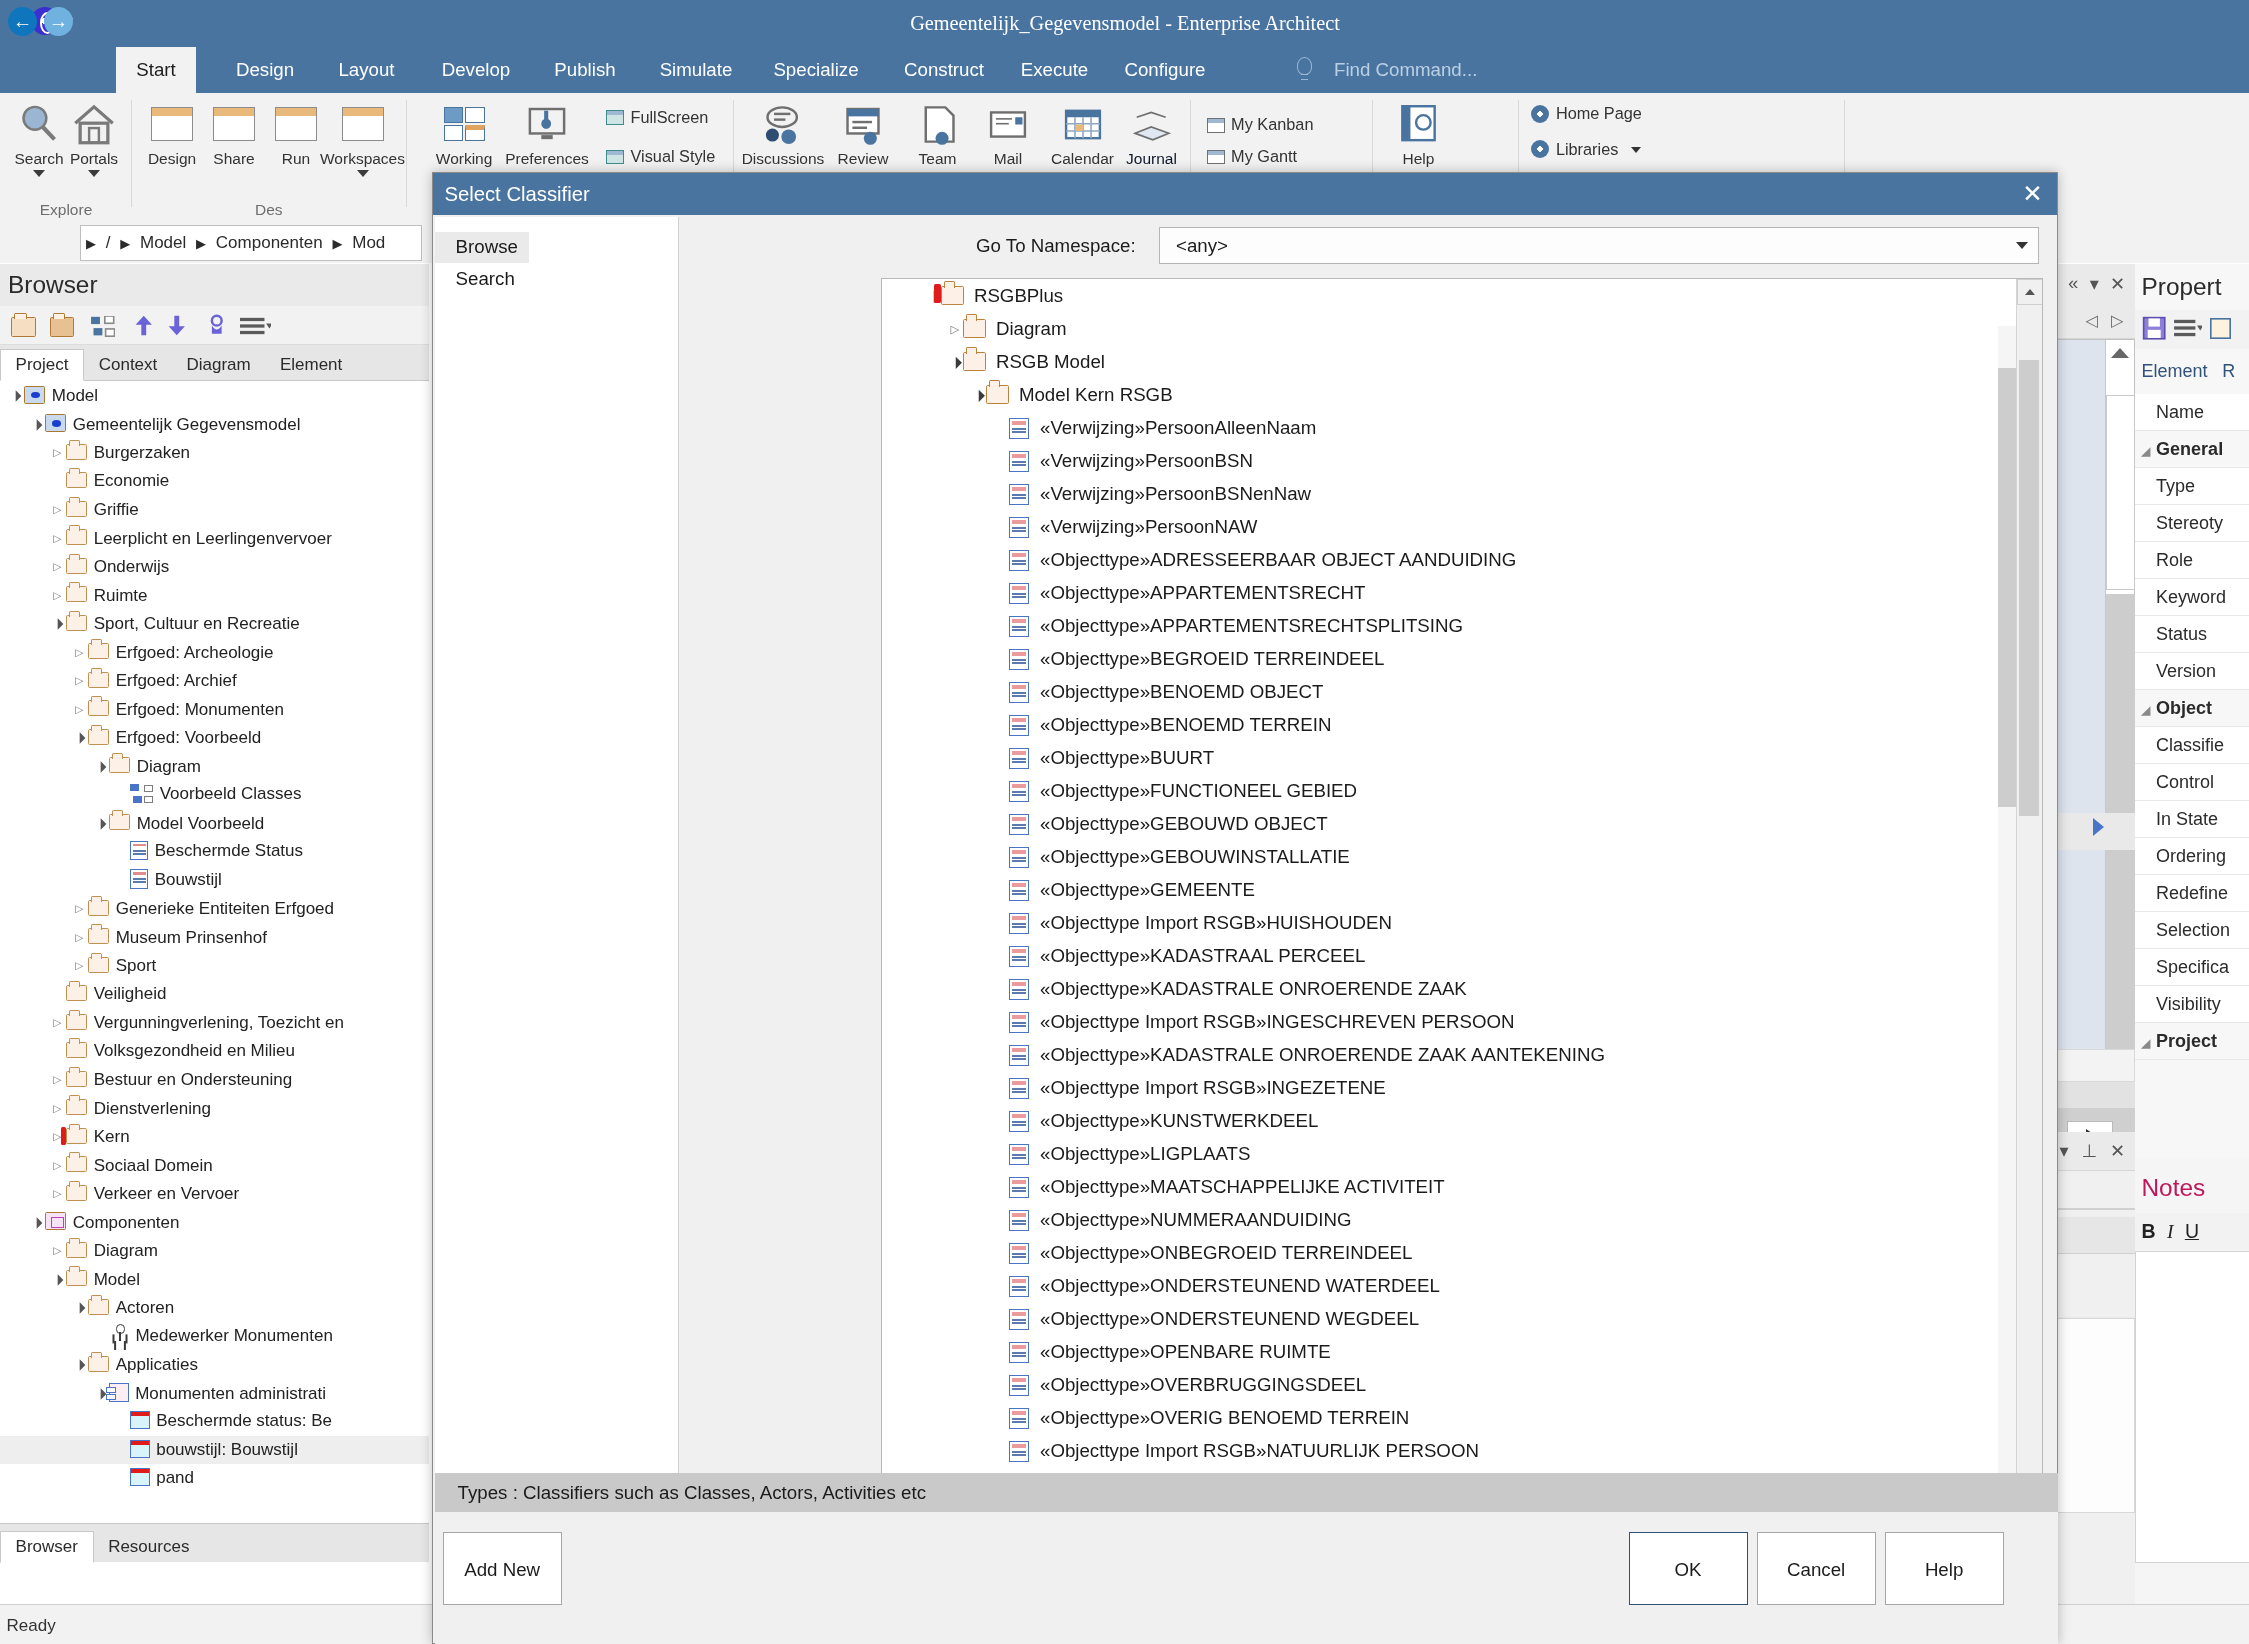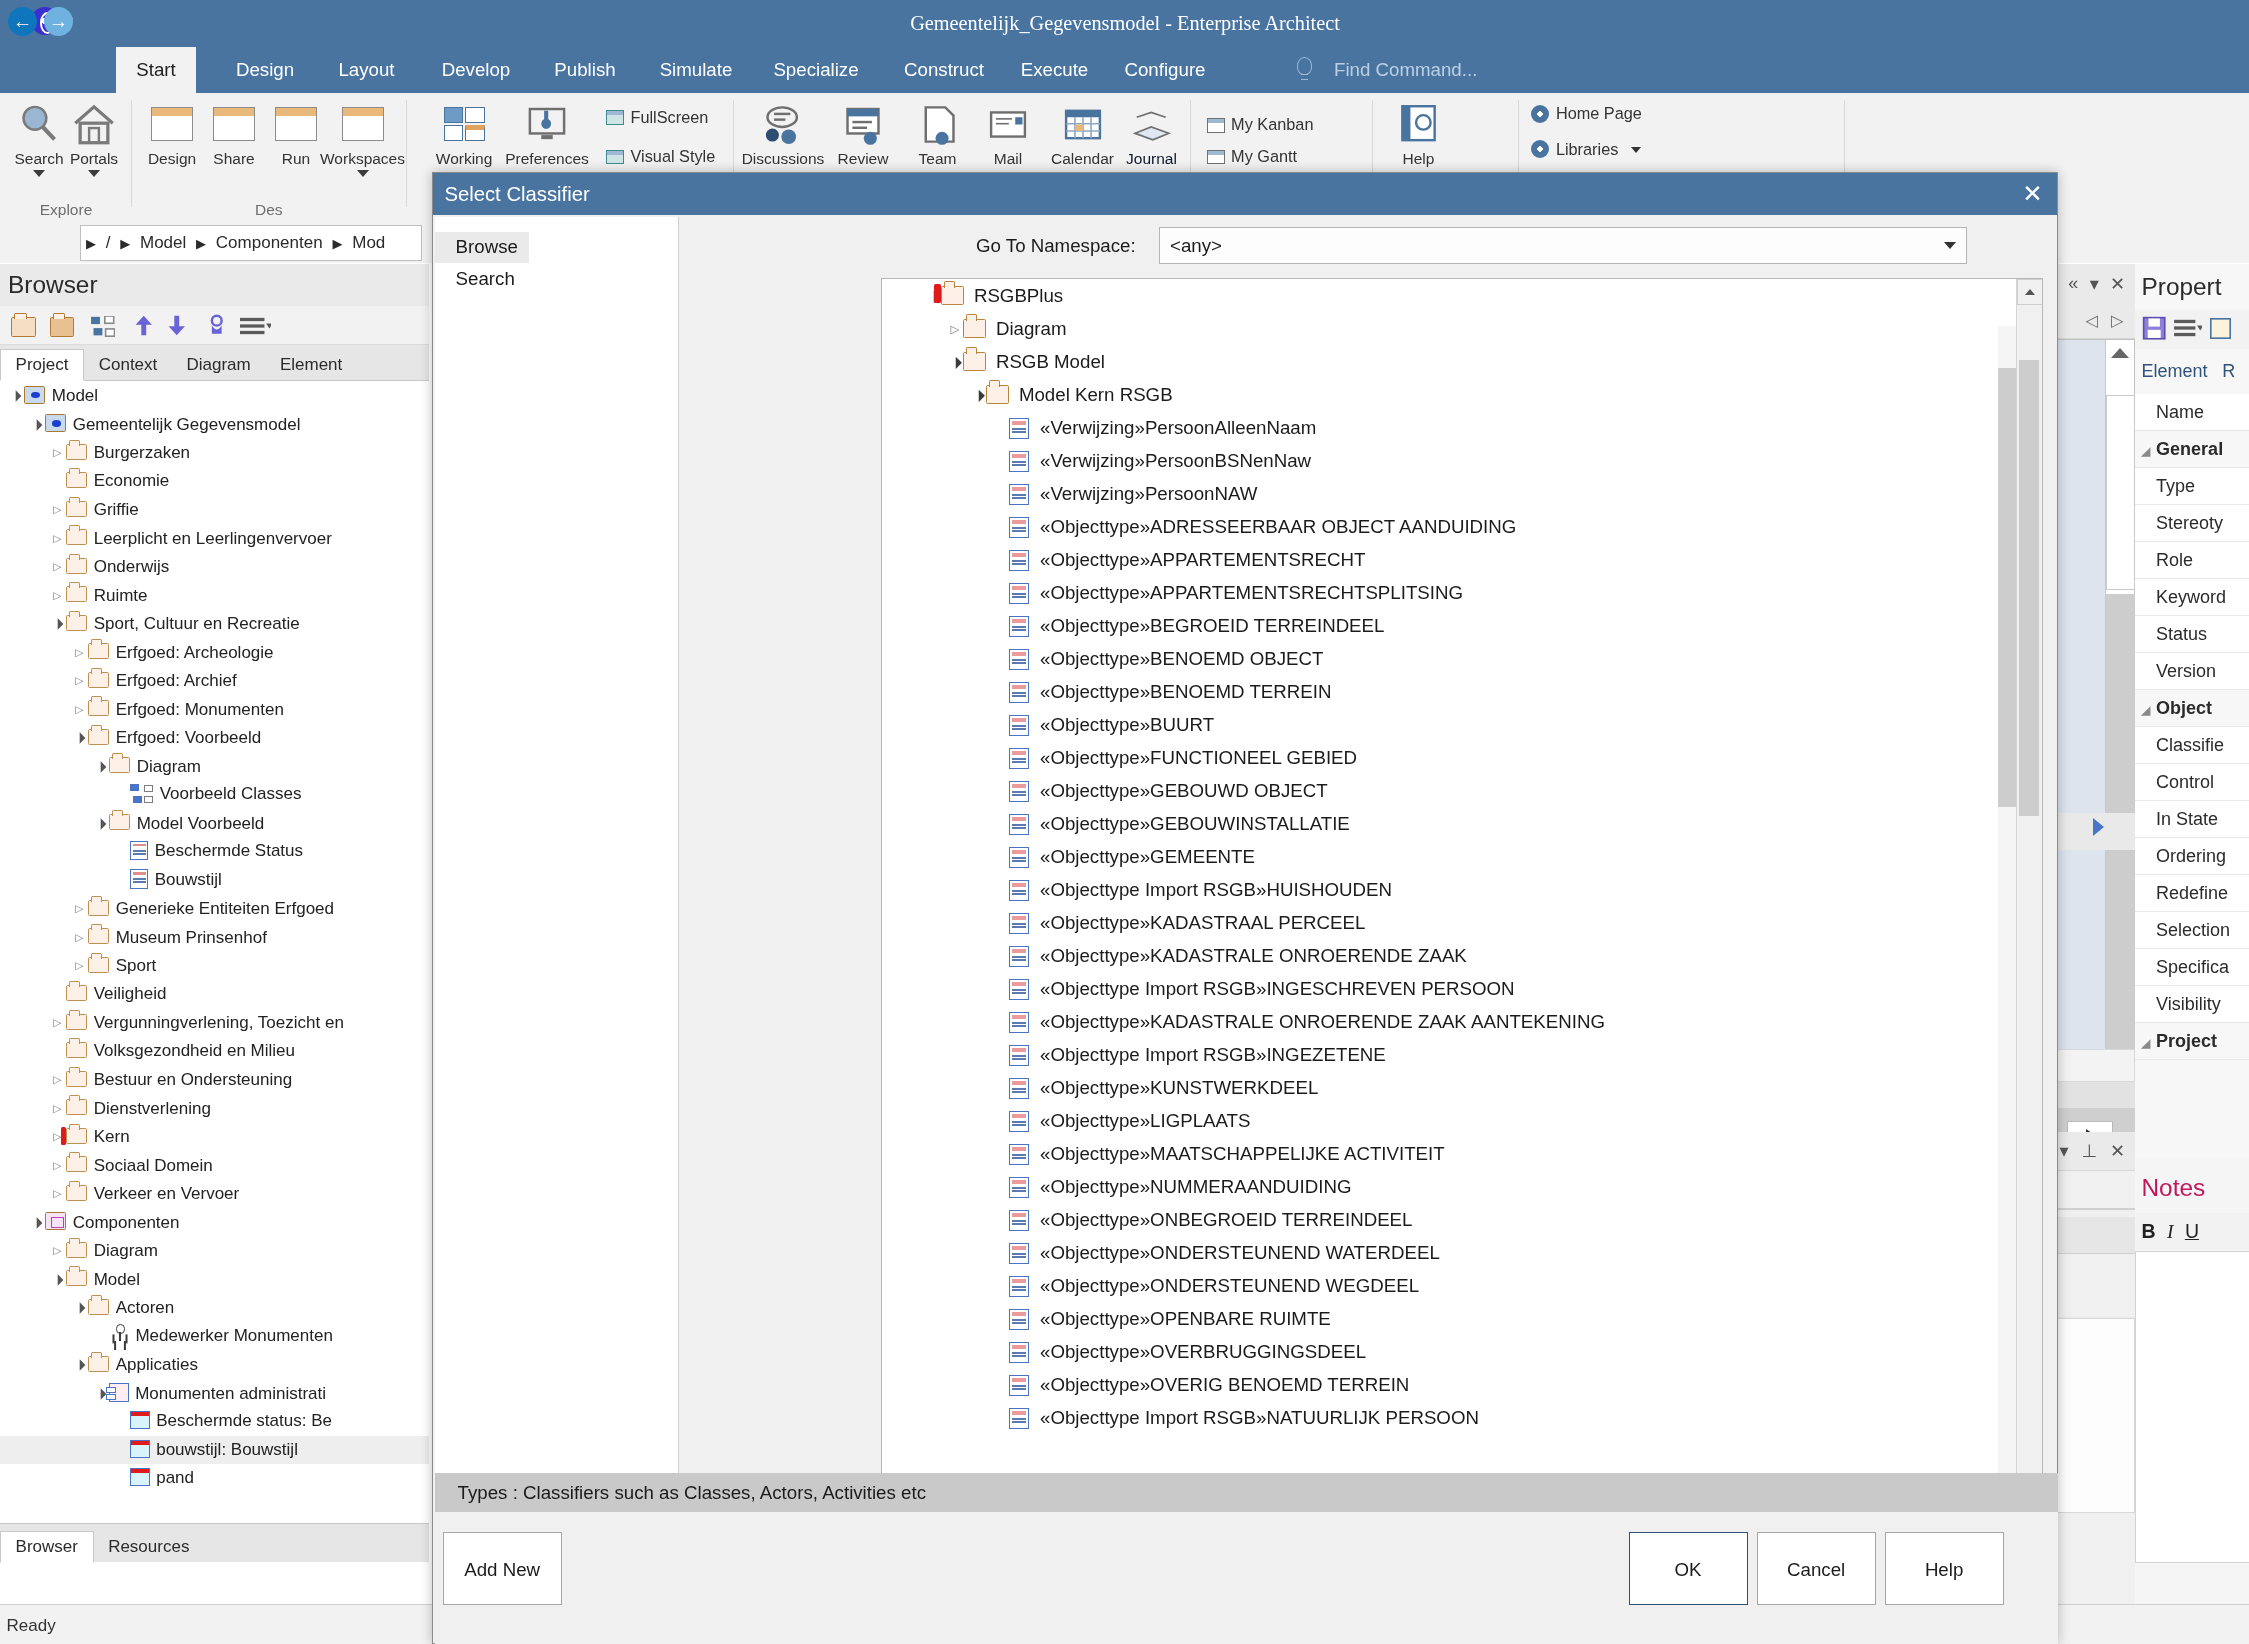--- a/index.html
+++ b/index.html
@@ -223,22 +223,22 @@
      line-height:28px;text-align:center;cursor:pointer;}
   .dlg-left{ position:absolute;left:1.6px;top:44px;width:244px;height:1347px;background:#ffffff;
      border-right:0.8px solid #cfcfcf;}
   .dlg-nav{ font-size:18.7px;color:#1b1b1b;padding:4.9px 0 4.9px 21px;cursor:pointer; }
   .dlg-nav.active{ background:#eaeaea; display:inline-block; padding-right:11.4px;}
   .dlg-nav-wrap{ position:relative; margin-top:14.6px; }
   .dashline{position:absolute;left:13px;top:8.1px;width:0.8px;height:46px;
      background:repeating-linear-gradient(to bottom,#9a9a9a 0 2.4px,transparent 2.4px 4.9px);}
   .dlg-body{ position:absolute;left:246px;top:44px;width:1378px;height:1347px;background:#f0f0f0;}
   .gtn-label{ position:absolute;left:297px;top:18px;font-size:18.7px;color:#1b1b1b;}
-  .gtn-combo{ position:absolute;left:480px;top:9.8px;width:808px;height:37px;background:#fdfdfd;
-     border:0.8px solid #b5b5b5;font-size:18.7px;color:#1b1b1b;line-height:36px;padding-left:10px;}
+  .gtn-combo{ position:absolute;left:480px;top:9.8px;width:880px;height:37px;background:#fdfdfd;
+     border:0.8px solid #b5b5b5;font-size:18.7px;color:#1b1b1b;line-height:36px;padding-left:16px;}
   .gtn-caret{ position:absolute;right:9.8px;top:14.6px;width:0;height:0;
      border-left:6.5px solid transparent;border-right:6.5px solid transparent;border-top:7.3px solid #333;}
   .treebox{ position:absolute;left:202px;top:61px;width:1162px;height:1232px;background:#ffffff;
      border:0.8px solid #b8b8b8; overflow:hidden;}
   .tb-scroll{ position:absolute;right:0;top:0;width:26px;height:1231px;background:#f0f0f0;border-left:0.8px solid #d4d4d4;}
   .tb-up,.tb-dn{ position:absolute;left:0;width:26px;height:26px;background:#f0f0f0;border:0.8px solid #cfcfcf;}
   .tb-up{ top:0; } .tb-dn{ bottom:0; }
   .tb-up:after{content:"";position:absolute;left:6.5px;top:9px;width:0;height:0;
      border-left:5.7px solid transparent;border-right:5.7px solid transparent;border-bottom:6.5px solid #555;}
   .tb-dn:after{content:"";position:absolute;left:6.5px;top:9px;width:0;height:0;
@@ -739,20 +739,21 @@
         <span class="gtn-caret"></span>
       </div>
 
       <div class="treebox">
         <div id="dialog-tree" style="position:absolute;left:0;top:0;width:1118px;">
             <div class="dtrow"><span style="display:inline-block;width:33px"></span><span class="dexp open"></span><span class="dfold red"></span><span>RSGBPlus</span></div>
             <div class="dtrow"><span style="display:inline-block;width:55px"></span><span class="dexp closed"></span><span class="dfold"></span><span>Diagram</span></div>
             <div class="dtrow"><span style="display:inline-block;width:55px"></span><span class="dexp open"></span><span class="dfold"></span><span>RSGB Model</span></div>
             <div class="dtrow"><span style="display:inline-block;width:78px"></span><span class="dexp open"></span><span class="dfold"></span><span>Model Kern RSGB</span></div>
             <div class="dtrow"><span style="display:inline-block;width:101px"></span><span class="dexp none"></span><span class="dt-icon"></span><span>«Verwijzing»PersoonAlleenNaam</span></div>
+            <div class="dtrow"><span style="display:inline-block;width:101px"></span><span class="dexp none"></span><span class="dt-icon"></span><span>«Verwijzing»PersoonBSN</span></div>
             <div class="dtrow"><span style="display:inline-block;width:101px"></span><span class="dexp none"></span><span class="dt-icon"></span><span>«Verwijzing»PersoonBSNenNaw</span></div>
             <div class="dtrow"><span style="display:inline-block;width:101px"></span><span class="dexp none"></span><span class="dt-icon"></span><span>«Verwijzing»PersoonNAW</span></div>
             <div class="dtrow"><span style="display:inline-block;width:101px"></span><span class="dexp none"></span><span class="dt-icon"></span><span>«Objecttype»ADRESSEERBAAR OBJECT AANDUIDING</span></div>
             <div class="dtrow"><span style="display:inline-block;width:101px"></span><span class="dexp none"></span><span class="dt-icon"></span><span>«Objecttype»APPARTEMENTSRECHT</span></div>
             <div class="dtrow"><span style="display:inline-block;width:101px"></span><span class="dexp none"></span><span class="dt-icon"></span><span>«Objecttype»APPARTEMENTSRECHTSPLITSING</span></div>
             <div class="dtrow"><span style="display:inline-block;width:101px"></span><span class="dexp none"></span><span class="dt-icon"></span><span>«Objecttype»BEGROEID TERREINDEEL</span></div>
             <div class="dtrow"><span style="display:inline-block;width:101px"></span><span class="dexp none"></span><span class="dt-icon"></span><span>«Objecttype»BENOEMD OBJECT</span></div>
             <div class="dtrow"><span style="display:inline-block;width:101px"></span><span class="dexp none"></span><span class="dt-icon"></span><span>«Objecttype»BENOEMD TERREIN</span></div>
             <div class="dtrow"><span style="display:inline-block;width:101px"></span><span class="dexp none"></span><span class="dt-icon"></span><span>«Objecttype»BUURT</span></div>
             <div class="dtrow"><span style="display:inline-block;width:101px"></span><span class="dexp none"></span><span class="dt-icon"></span><span>«Objecttype»FUNCTIONEEL GEBIED</span></div>

